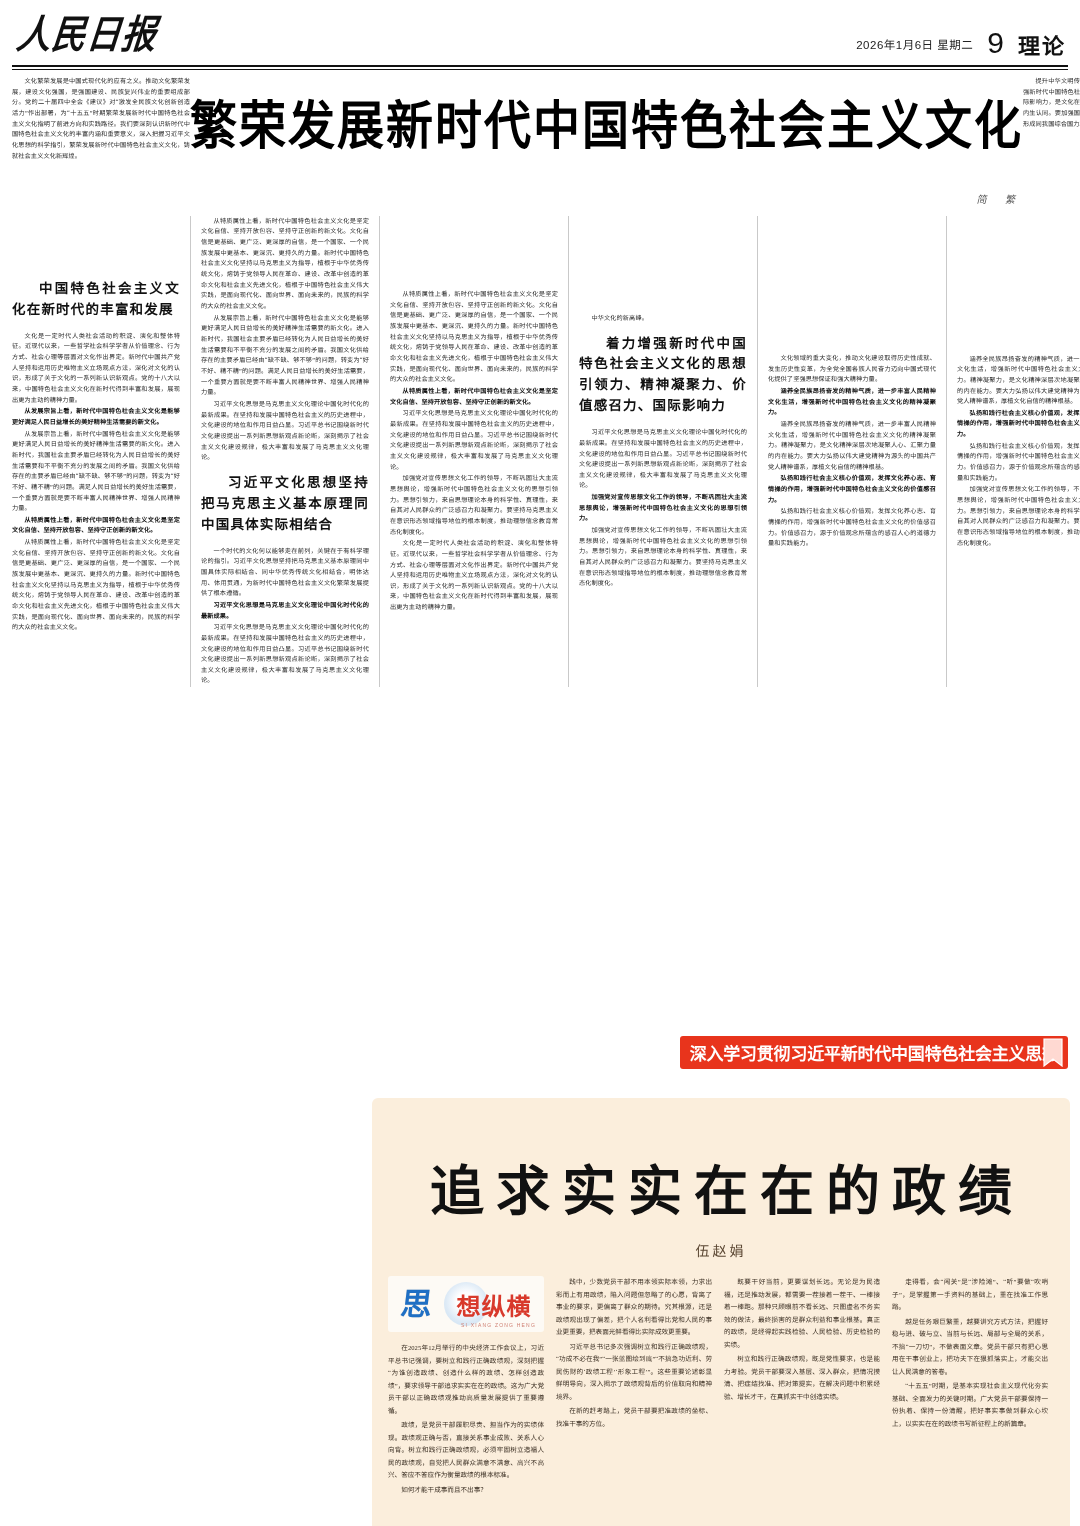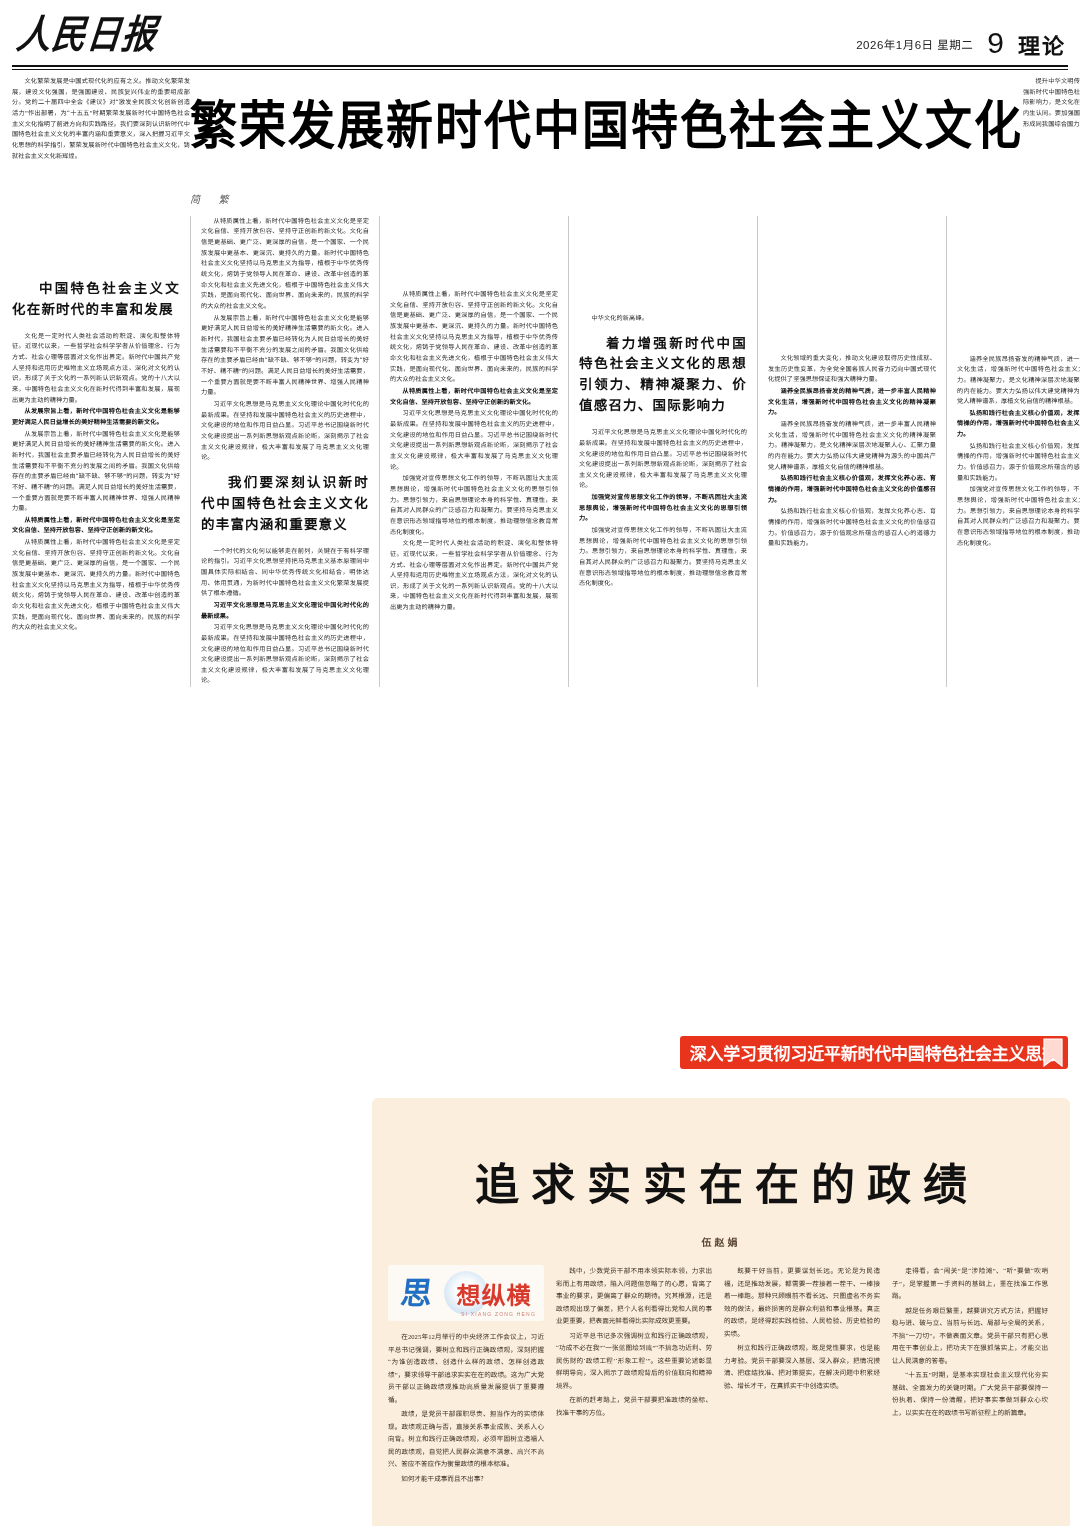--- a/index.html
+++ b/index.html
@@ -90,21 +90,21 @@
   .headline-band {
     display: flex;
     align-items: flex-start;
   }
   .headline-gutter-col {
     width: 178px;
     flex: 0 0 178px;
   }
   .headline-center {
     flex: 1 1 auto;
-    text-align: left;
+    text-align: right;
     padding: 22px 0 6px 0;
   }
   .main-headline {
     font-size: 47px;
     font-weight: 900;
     letter-spacing: 2px;
     color: #000;
     line-height: 1.08;
     font-family: "Liberation Sans", sans-serif;
     transform: scaleY(1.12);
@@ -214,35 +214,34 @@
     background: #fbeedc;
     border-radius: 6px;
     box-sizing: border-box;
     padding: 10px 16px 8px 16px;
     overflow: hidden;
   }
   .feature-title {
     text-align: center;
     font-family: "Liberation Sans", sans-serif;
     font-weight: 700;
-    font-size: 44px;
+    font-size: 54px;
     letter-spacing: 12px;
     color: #111;
     line-height: 1.3;
     padding-top: 48px;
     white-space: nowrap;
     text-indent: 12px;
   }
   .feature-byline {
     text-align: center;
-    font-size: 10px;
+    font-size: 14px;
     letter-spacing: 3px;
     color: #5a4632;
-    margin-top: 21px;
-    font-weight: bold;
+    margin-top: 14px;
   }
   .feature-cols {
     display: flex;
     gap: 12px;
     margin-top: 16px;
     align-items: flex-start;
   }
   .feature-col {
     width: 156px;
     flex: 0 0 156px;
@@ -363,21 +362,21 @@
       </div>
     </div>
     <div class="col-rule"></div>
 
     <div class="col">
       <div class="body-text">
         <p>从特质属性上看，新时代中国特色社会主义文化是坚定文化自信、坚持开放包容、坚持守正创新的新文化。文化自信是更基础、更广泛、更深厚的自信，是一个国家、一个民族发展中更基本、更深沉、更持久的力量。新时代中国特色社会主义文化坚持以马克思主义为指导，植根于中华优秀传统文化，熔铸于党领导人民在革命、建设、改革中创造的革命文化和社会主义先进文化，植根于中国特色社会主义伟大实践，是面向现代化、面向世界、面向未来的，民族的科学的大众的社会主义文化。</p>
         <p>从发展宗旨上看，新时代中国特色社会主义文化是能够更好满足人民日益增长的美好精神生活需要的新文化。进入新时代，我国社会主要矛盾已经转化为人民日益增长的美好生活需要和不平衡不充分的发展之间的矛盾。我国文化供给存在的主要矛盾已经由“缺不缺、够不够”的问题，转变为“好不好、精不精”的问题。满足人民日益增长的美好生活需要，一个重要方面就是要不断丰富人民精神世界、增强人民精神力量。</p>
         <p>习近平文化思想是马克思主义文化理论中国化时代化的最新成果。在坚持和发展中国特色社会主义的历史进程中，文化建设的地位和作用日益凸显。习近平总书记围绕新时代文化建设提出一系列新思想新观点新论断，深刻揭示了社会主义文化建设规律，极大丰富和发展了马克思主义文化理论。</p>
       </div>
-      <div class="sec-head">我们要深刻认识新时代中国特色社会主义文化的丰富内涵和重要意义</div>
+      <div class="sec-head">习近平文化思想坚持把马克思主义基本原理同中国具体实际相结合</div>
       <div class="body-text">
         <p>一个时代的文化何以能够走在前列，关键在于有科学理论的指引。习近平文化思想坚持把马克思主义基本原理同中国具体实际相结合、同中华优秀传统文化相结合，明体达用、体用贯通，为新时代中国特色社会主义文化繁荣发展提供了根本遵循。</p>
         <p class="lede">习近平文化思想是马克思主义文化理论中国化时代化的最新成果。</p>
         <p>习近平文化思想是马克思主义文化理论中国化时代化的最新成果。在坚持和发展中国特色社会主义的历史进程中，文化建设的地位和作用日益凸显。习近平总书记围绕新时代文化建设提出一系列新思想新观点新论断，深刻揭示了社会主义文化建设规律，极大丰富和发展了马克思主义文化理论。</p>
       </div>
     </div>
     <div class="col-rule"></div>
 
     <div class="col">
       <div class="body-text">

